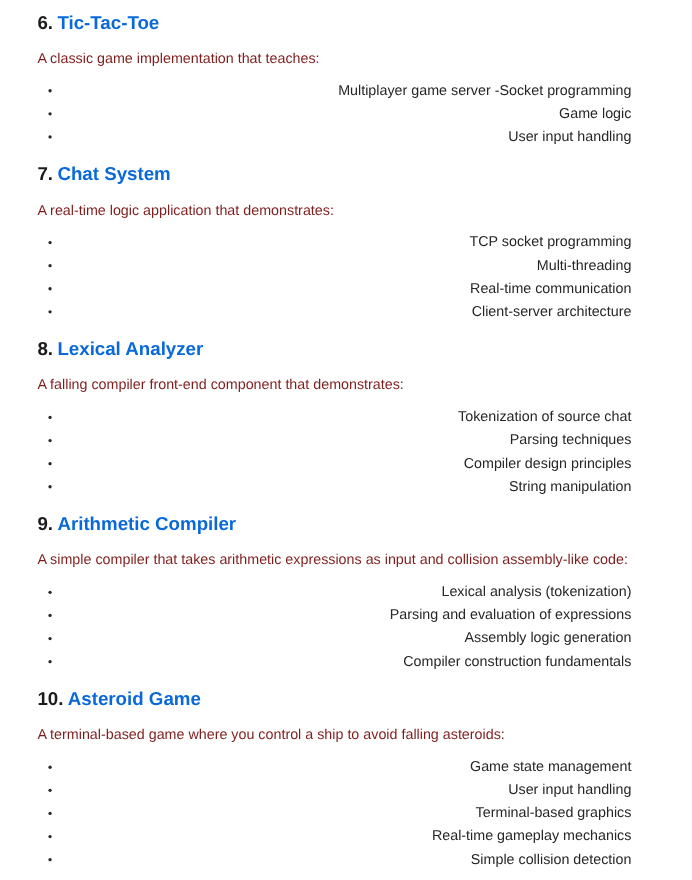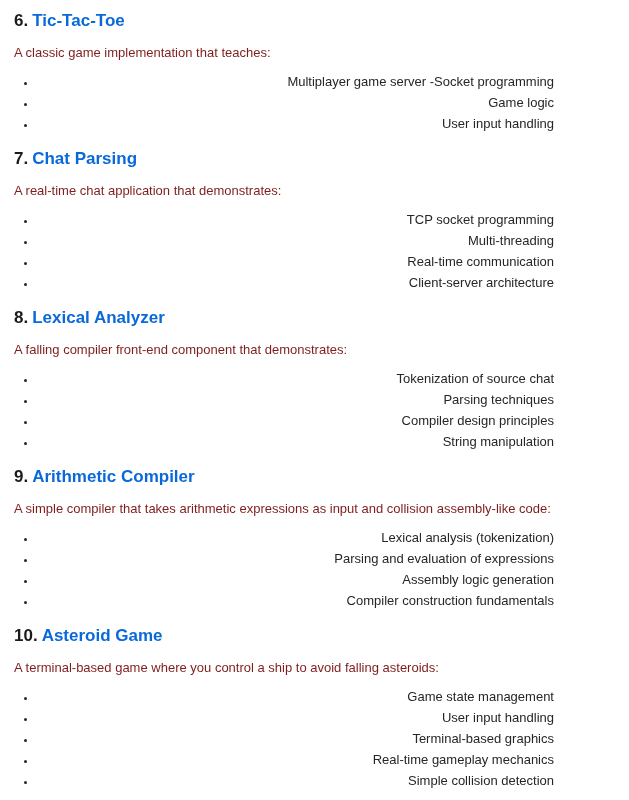--- a/index.html
+++ b/index.html
@@ -8,20 +8,21 @@
     background: #ffffff;
   }
   .page {
     width: 568px;
     min-height: 800px;
     box-sizing: border-box;
     padding: 0 14px 10px 14px;
     font-family: "Liberation Sans", sans-serif;
     color: #262626;
     overflow: hidden;
+    margin-left: 20px;
   }
   .section h3 {
     font-size: 17px;
     line-height: 21px;
     font-weight: 700;
     color: #1b1b1b;
     margin: 14px 0 11px 0;
   }
   .section:first-child h3 {
     margin-top: 10px;
@@ -69,23 +70,23 @@
     <p>A classic game implementation that teaches:</p>
     <ul>
       <li>Multiplayer game server -Socket programming</li>
       <li>Game logic</li>
       <li>User input handling</li>
     </ul>
   </div>
 
   <div class="section">
     <h3>
-      <span class="heading-num">7.</span><a class="heading-link">Chat Parsing</a>
+      <span class="heading-num">7.</span><a class="heading-link">Chat System</a>
     </h3>
-    <p>A real-time chat application that demonstrates:</p>
+    <p>A real-time logic application that demonstrates:</p>
     <ul>
       <li>TCP socket programming</li>
       <li>Multi-threading</li>
       <li>Real-time communication</li>
       <li>Client-server architecture</li>
     </ul>
   </div>
 
   <div class="section">
     <h3>

